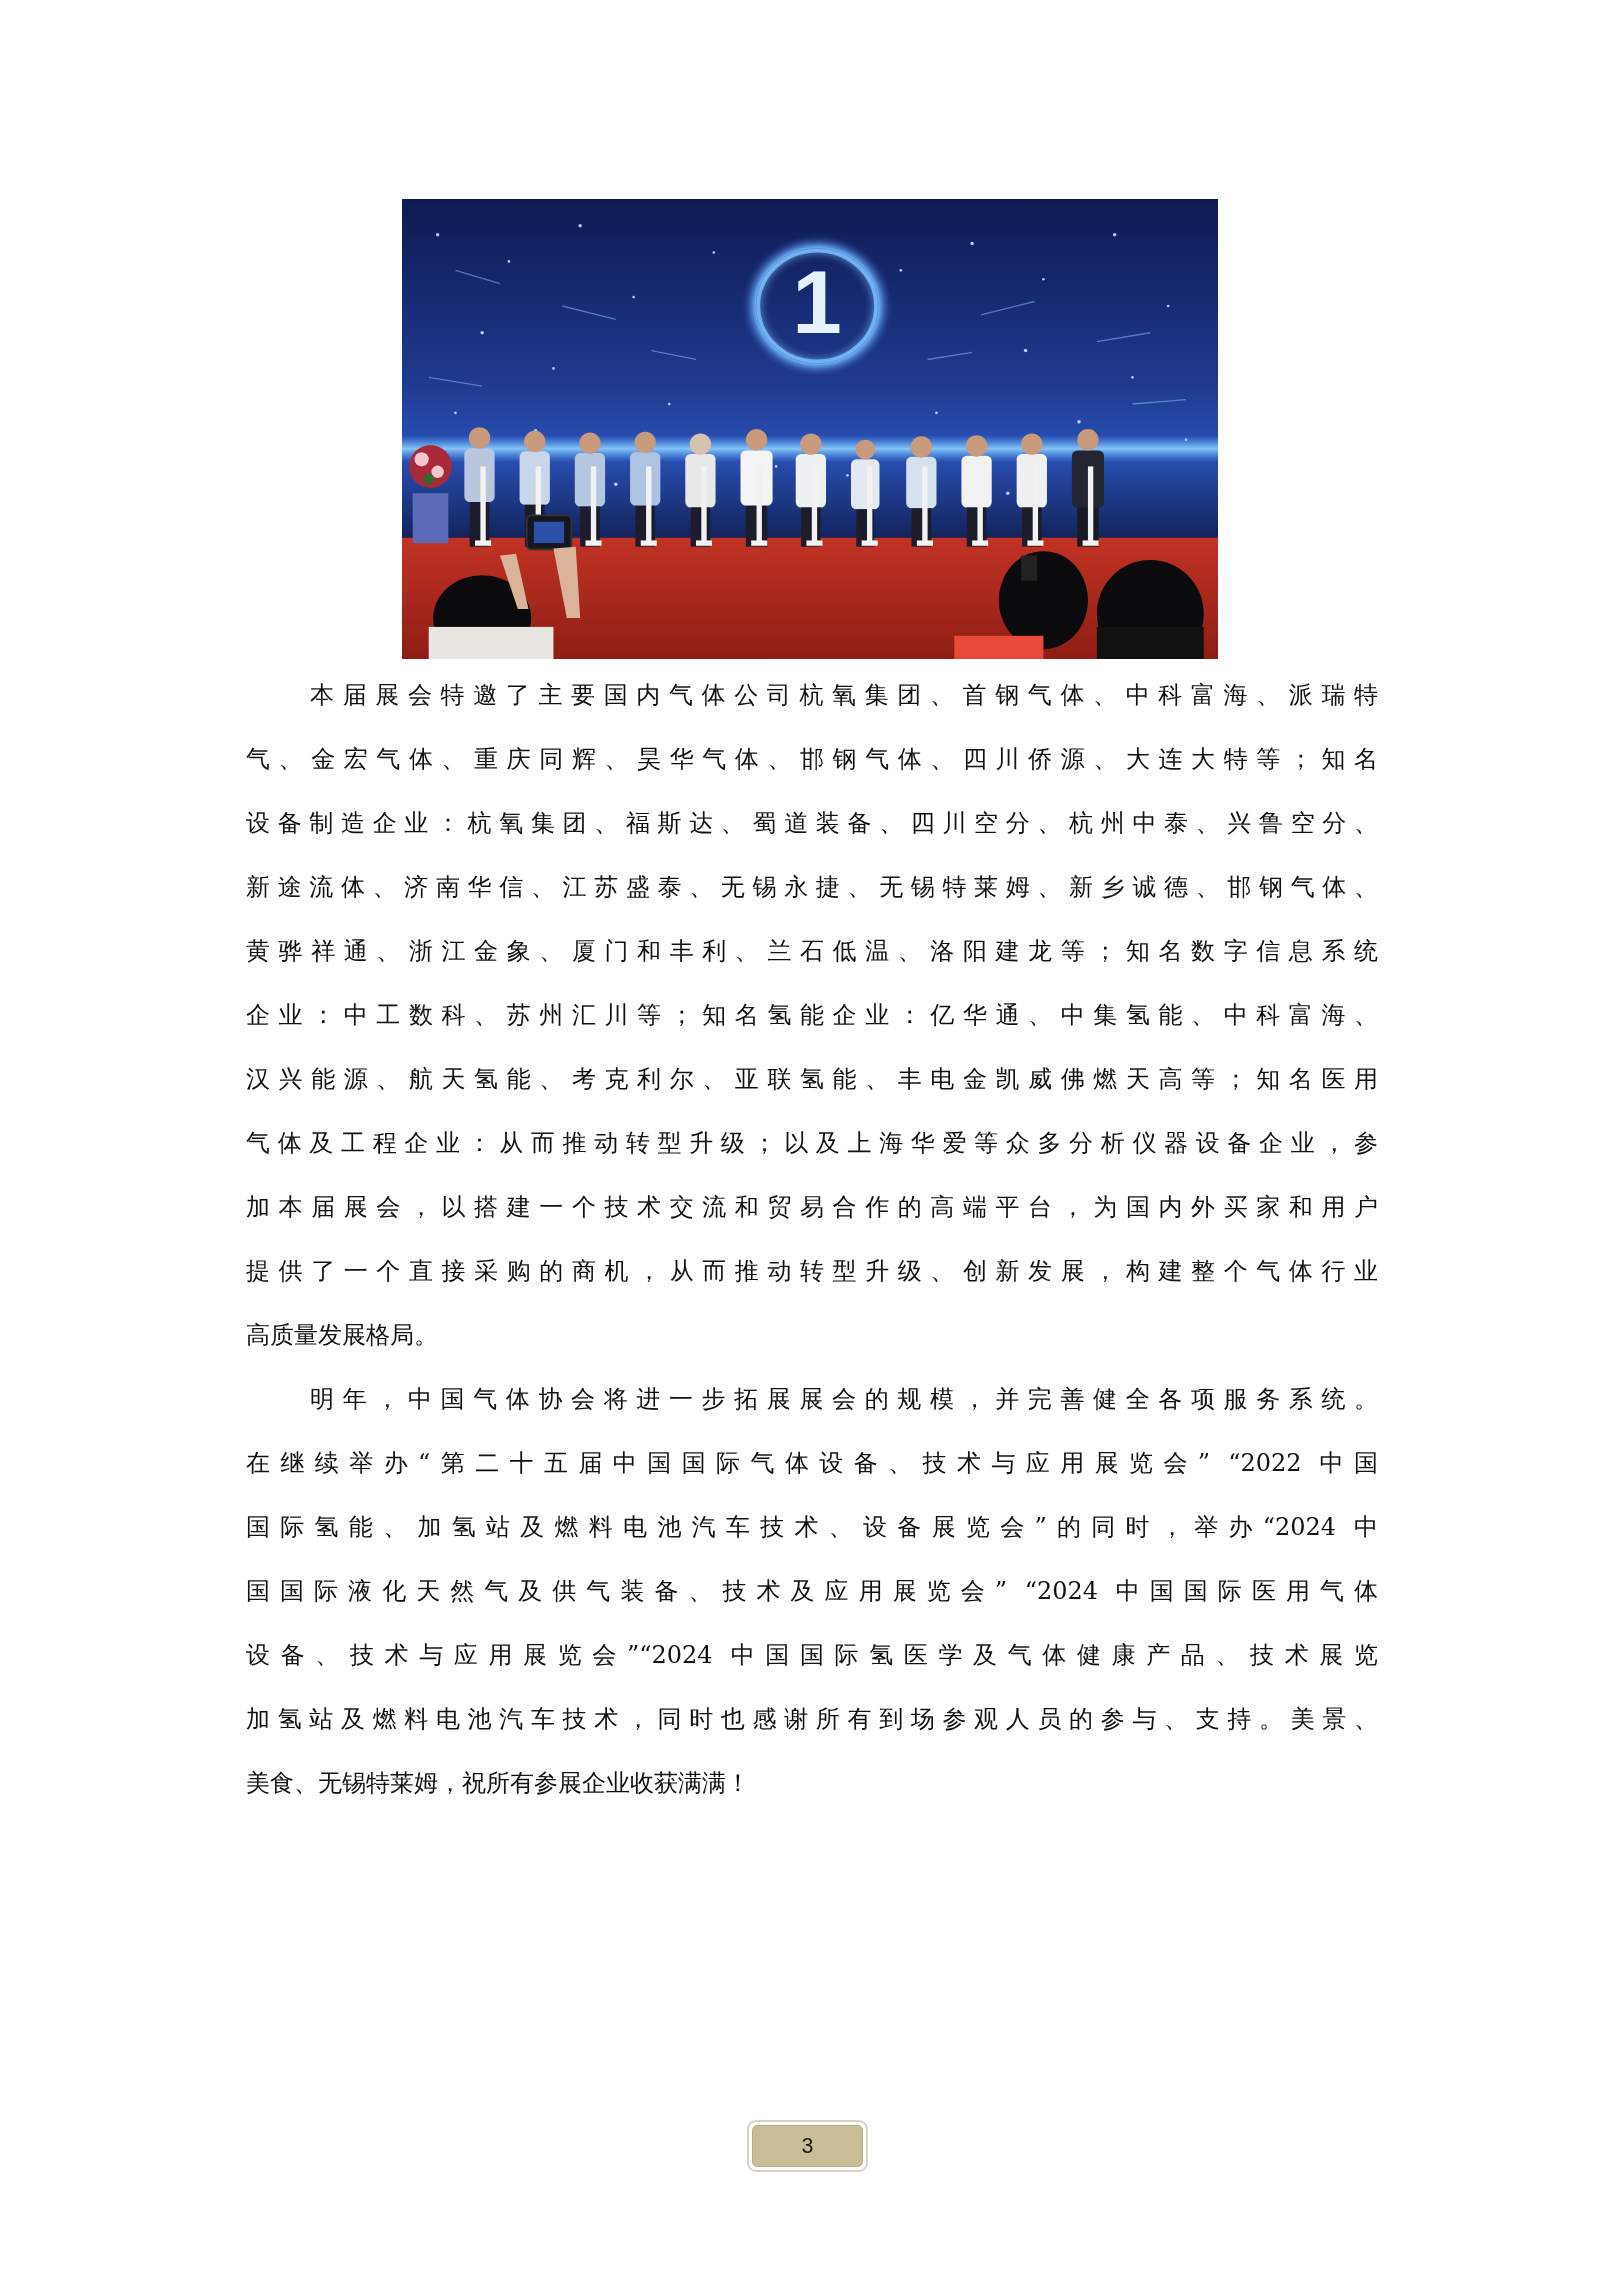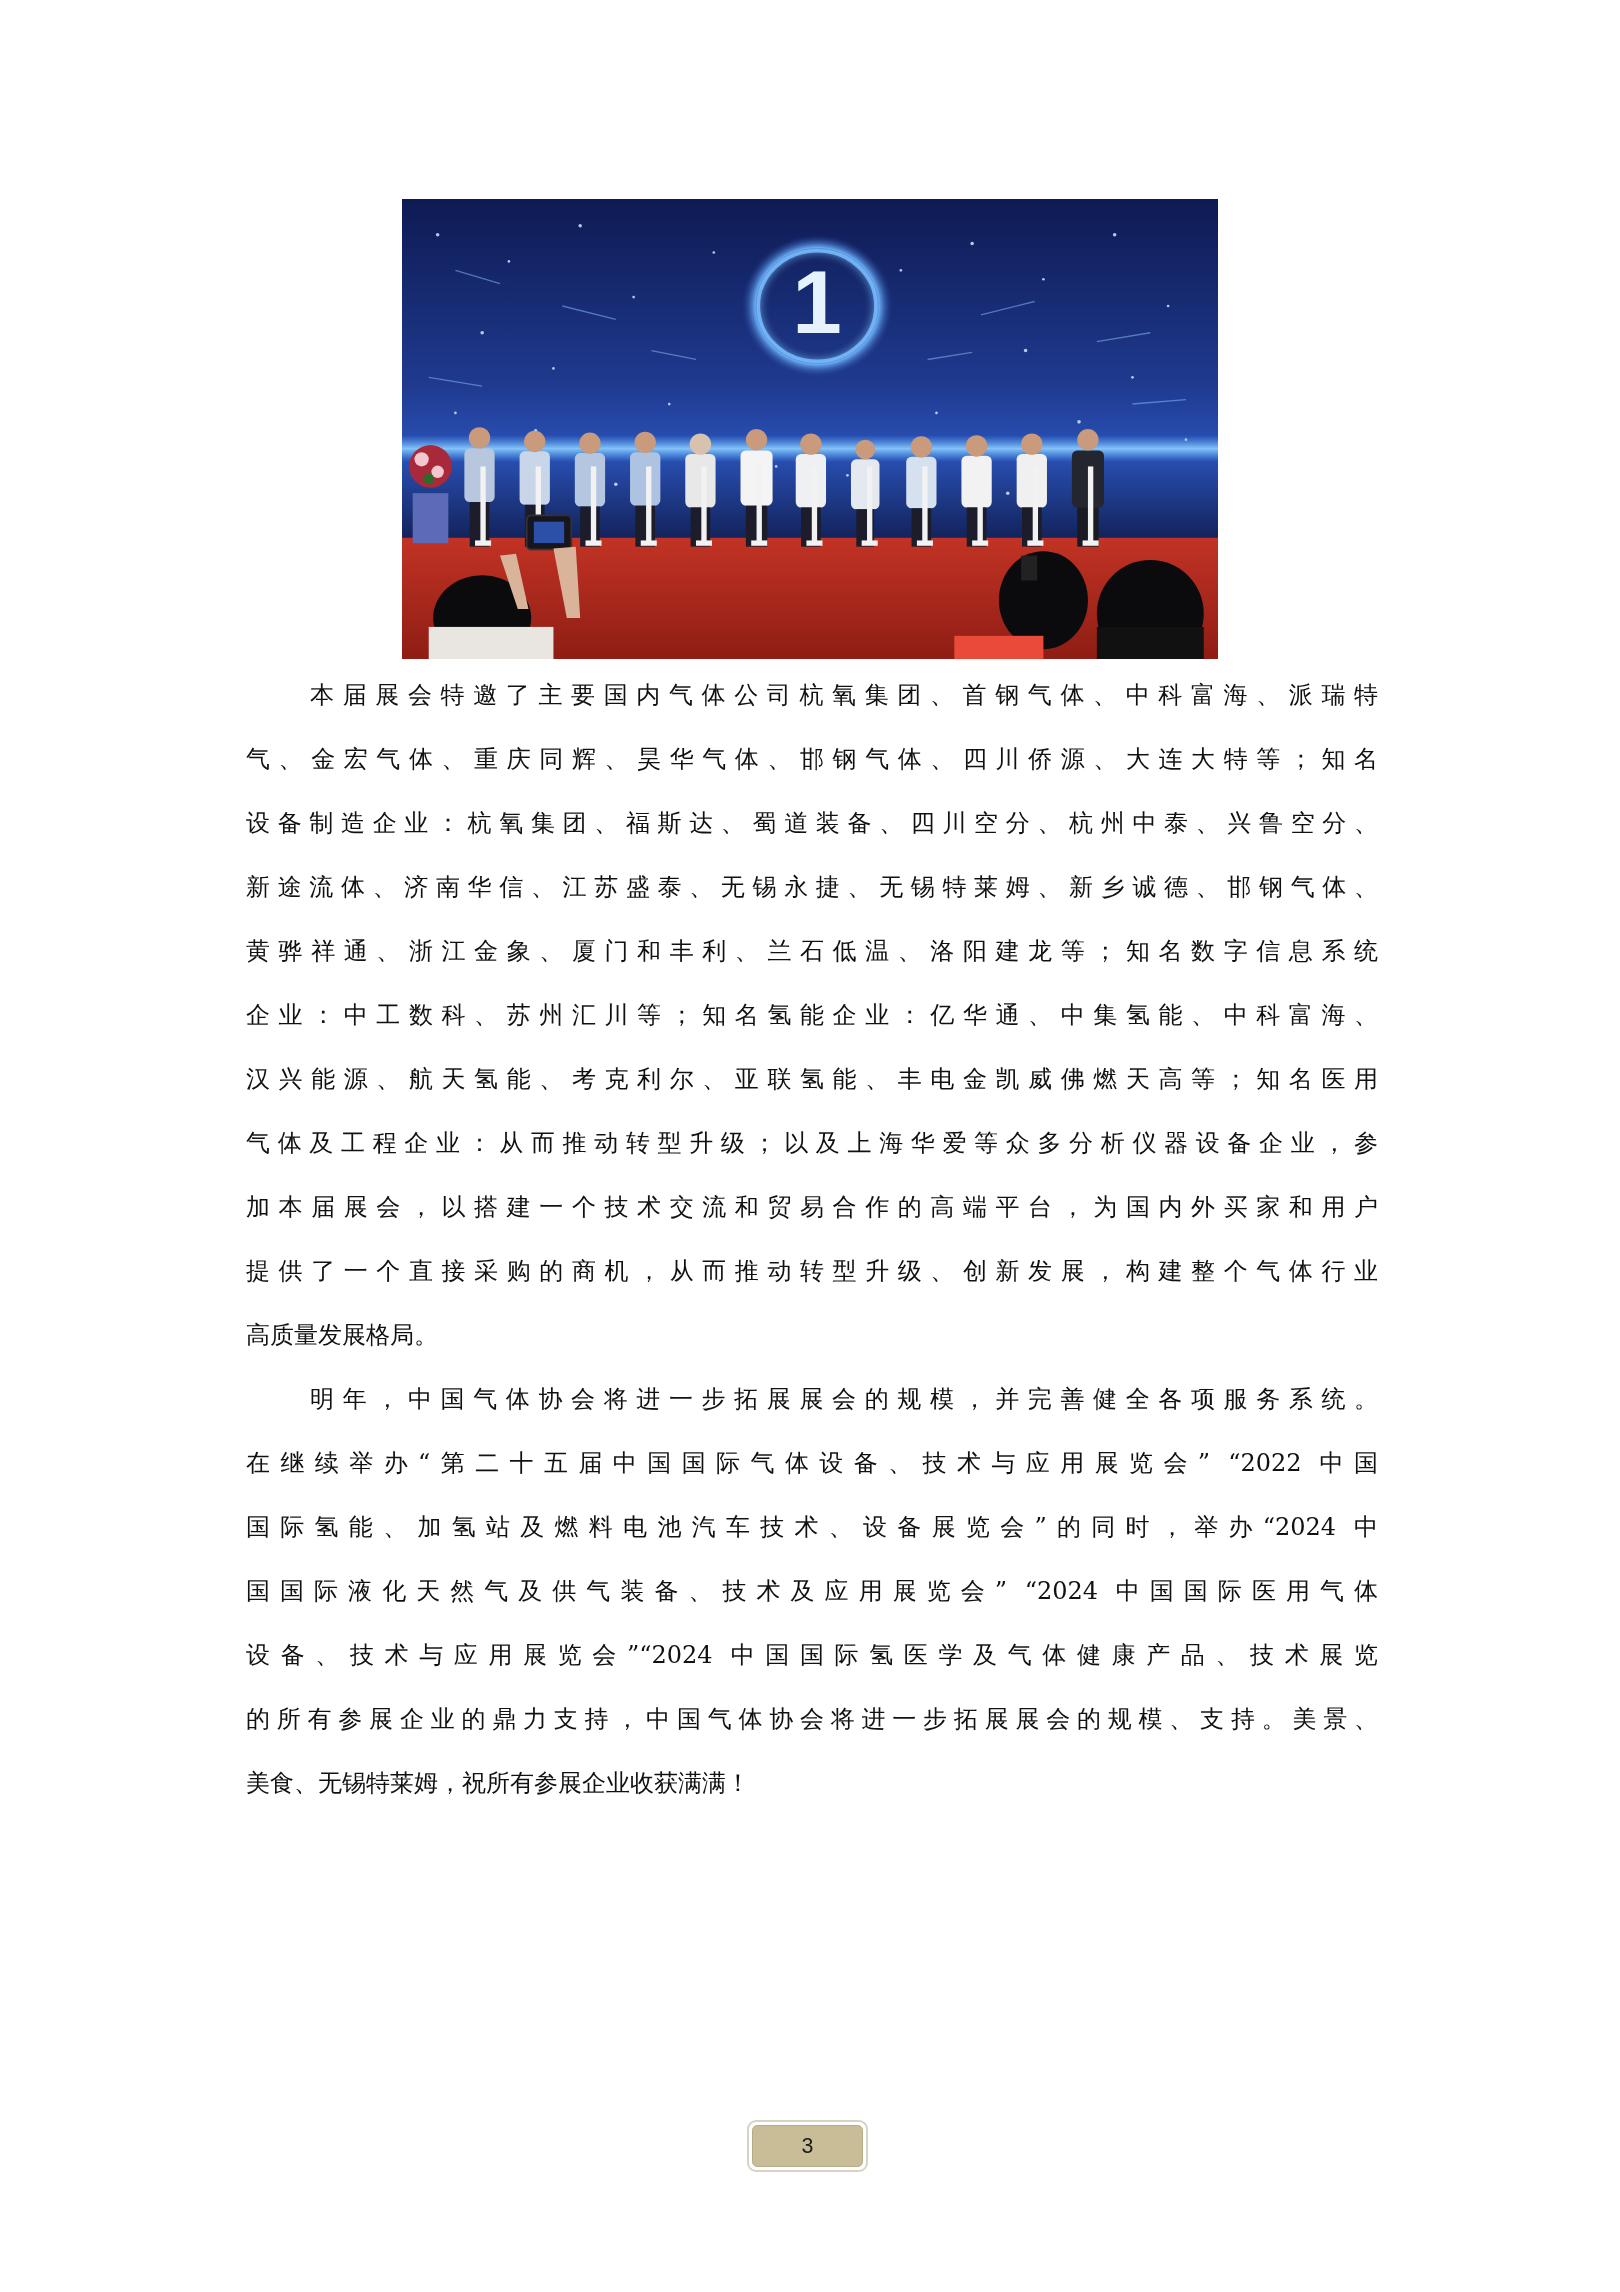--- a/index.html
+++ b/index.html
@@ -222,21 +222,21 @@
       <span class="line">加本届展会，以搭建一个技术交流和贸易合作的高端平台，为国内外买家和用户</span>
       <span class="line">提供了一个直接采购的商机，从而推动转型升级、创新发展，构建整个气体行业</span>
       <span class="line last">高质量发展格局。</span>
     </div>
     <div>
       <span class="line indent">明年，中国气体协会将进一步拓展展会的规模，并完善健全各项服务系统。</span>
       <span class="line">在继续举办“第二十五届中国国际气体设备、技术与应用展览会” “2022 中国</span>
       <span class="line">国际氢能、加氢站及燃料电池汽车技术、设备展览会”的同时，举办“2024 中</span>
       <span class="line">国国际液化天然气及供气装备、技术及应用展览会” “2024 中国国际医用气体</span>
       <span class="line">设备、技术与应用展览会”“2024 中国国际氢医学及气体健康产品、技术展览</span>
-      <span class="line">的所有参展企业的鼎力支持，中国气体协会将进一步拓展展会的规模、支持。美景、</span>
+      <span class="line">加氢站及燃料电池汽车技术，同时也感谢所有到场参观人员的参与、支持。美景、</span>
       <span class="line last">美食、无锡特莱姆，祝所有参展企业收获满满！</span>
     </div>
   </div>
 
   <div class="page-num-box">
     <div class="page-num-inner">3</div>
   </div>
 
 </div>
 

